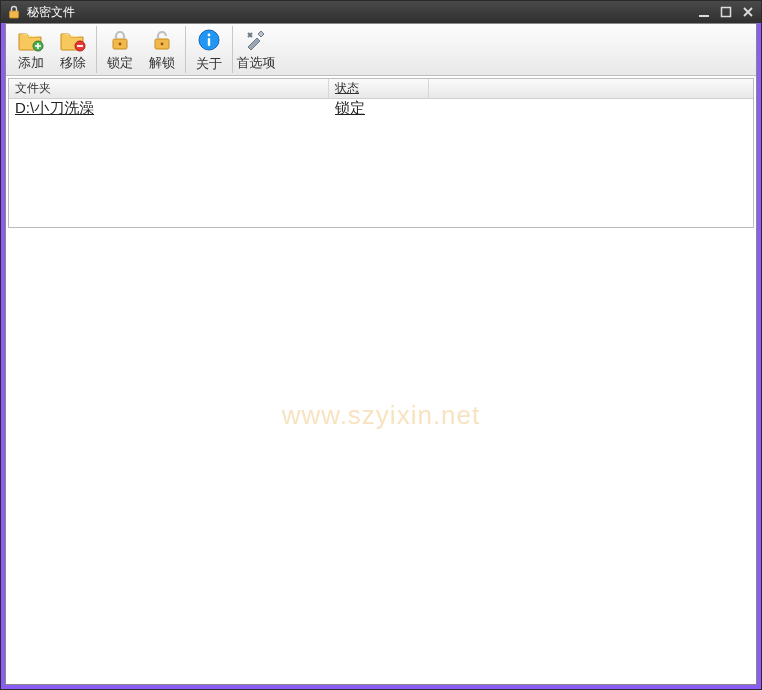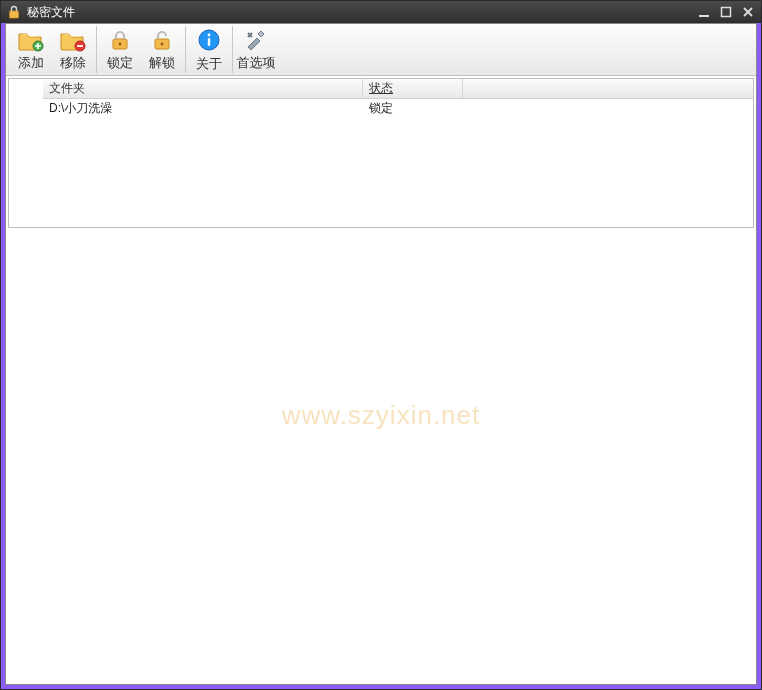--- a/index.html
+++ b/index.html
@@ -80,21 +80,20 @@
     position: relative;
   }
   .list-area {
     height: 150px;
     border: 1px solid #bcbcbc;
     margin: 2px;
     background: #fff;
     display: flex;
     flex-direction: column;
     overflow: hidden;
-    padding-left: 34px;
   }
   .list-header {
     height: 20px;
     background: linear-gradient(to bottom, #fbfbfb, #e8e8e8);
     border-bottom: 1px solid #cfcfcf;
     display: flex;
   }
   .list-header .col {
     border-right: 1px solid #d6d6d6;
     padding: 2px 6px;
@@ -102,22 +101,23 @@
     font-size: 12px;
     display:flex; align-items:center;
   }
   .col-folder { width: 320px; }
   .col-status { width: 100px; text-decoration: underline; }
   .list-body { flex:1; overflow:auto; }
   .list-row {
     display: flex;
     height: 18px;
     align-items: center;
-    font-size: 12px;
+    font-size: 15px;
     color: #222;
+    text-decoration: underline;
   }
   .list-row .cell { padding: 1px 6px; }
   .cell-folder { width: 320px; }
   .cell-status { width: 100px; }
   .watermark {
     position: absolute;
     top: 324px;
     left: 0; right: 0;
     text-align: center;
     font-size: 26px;

